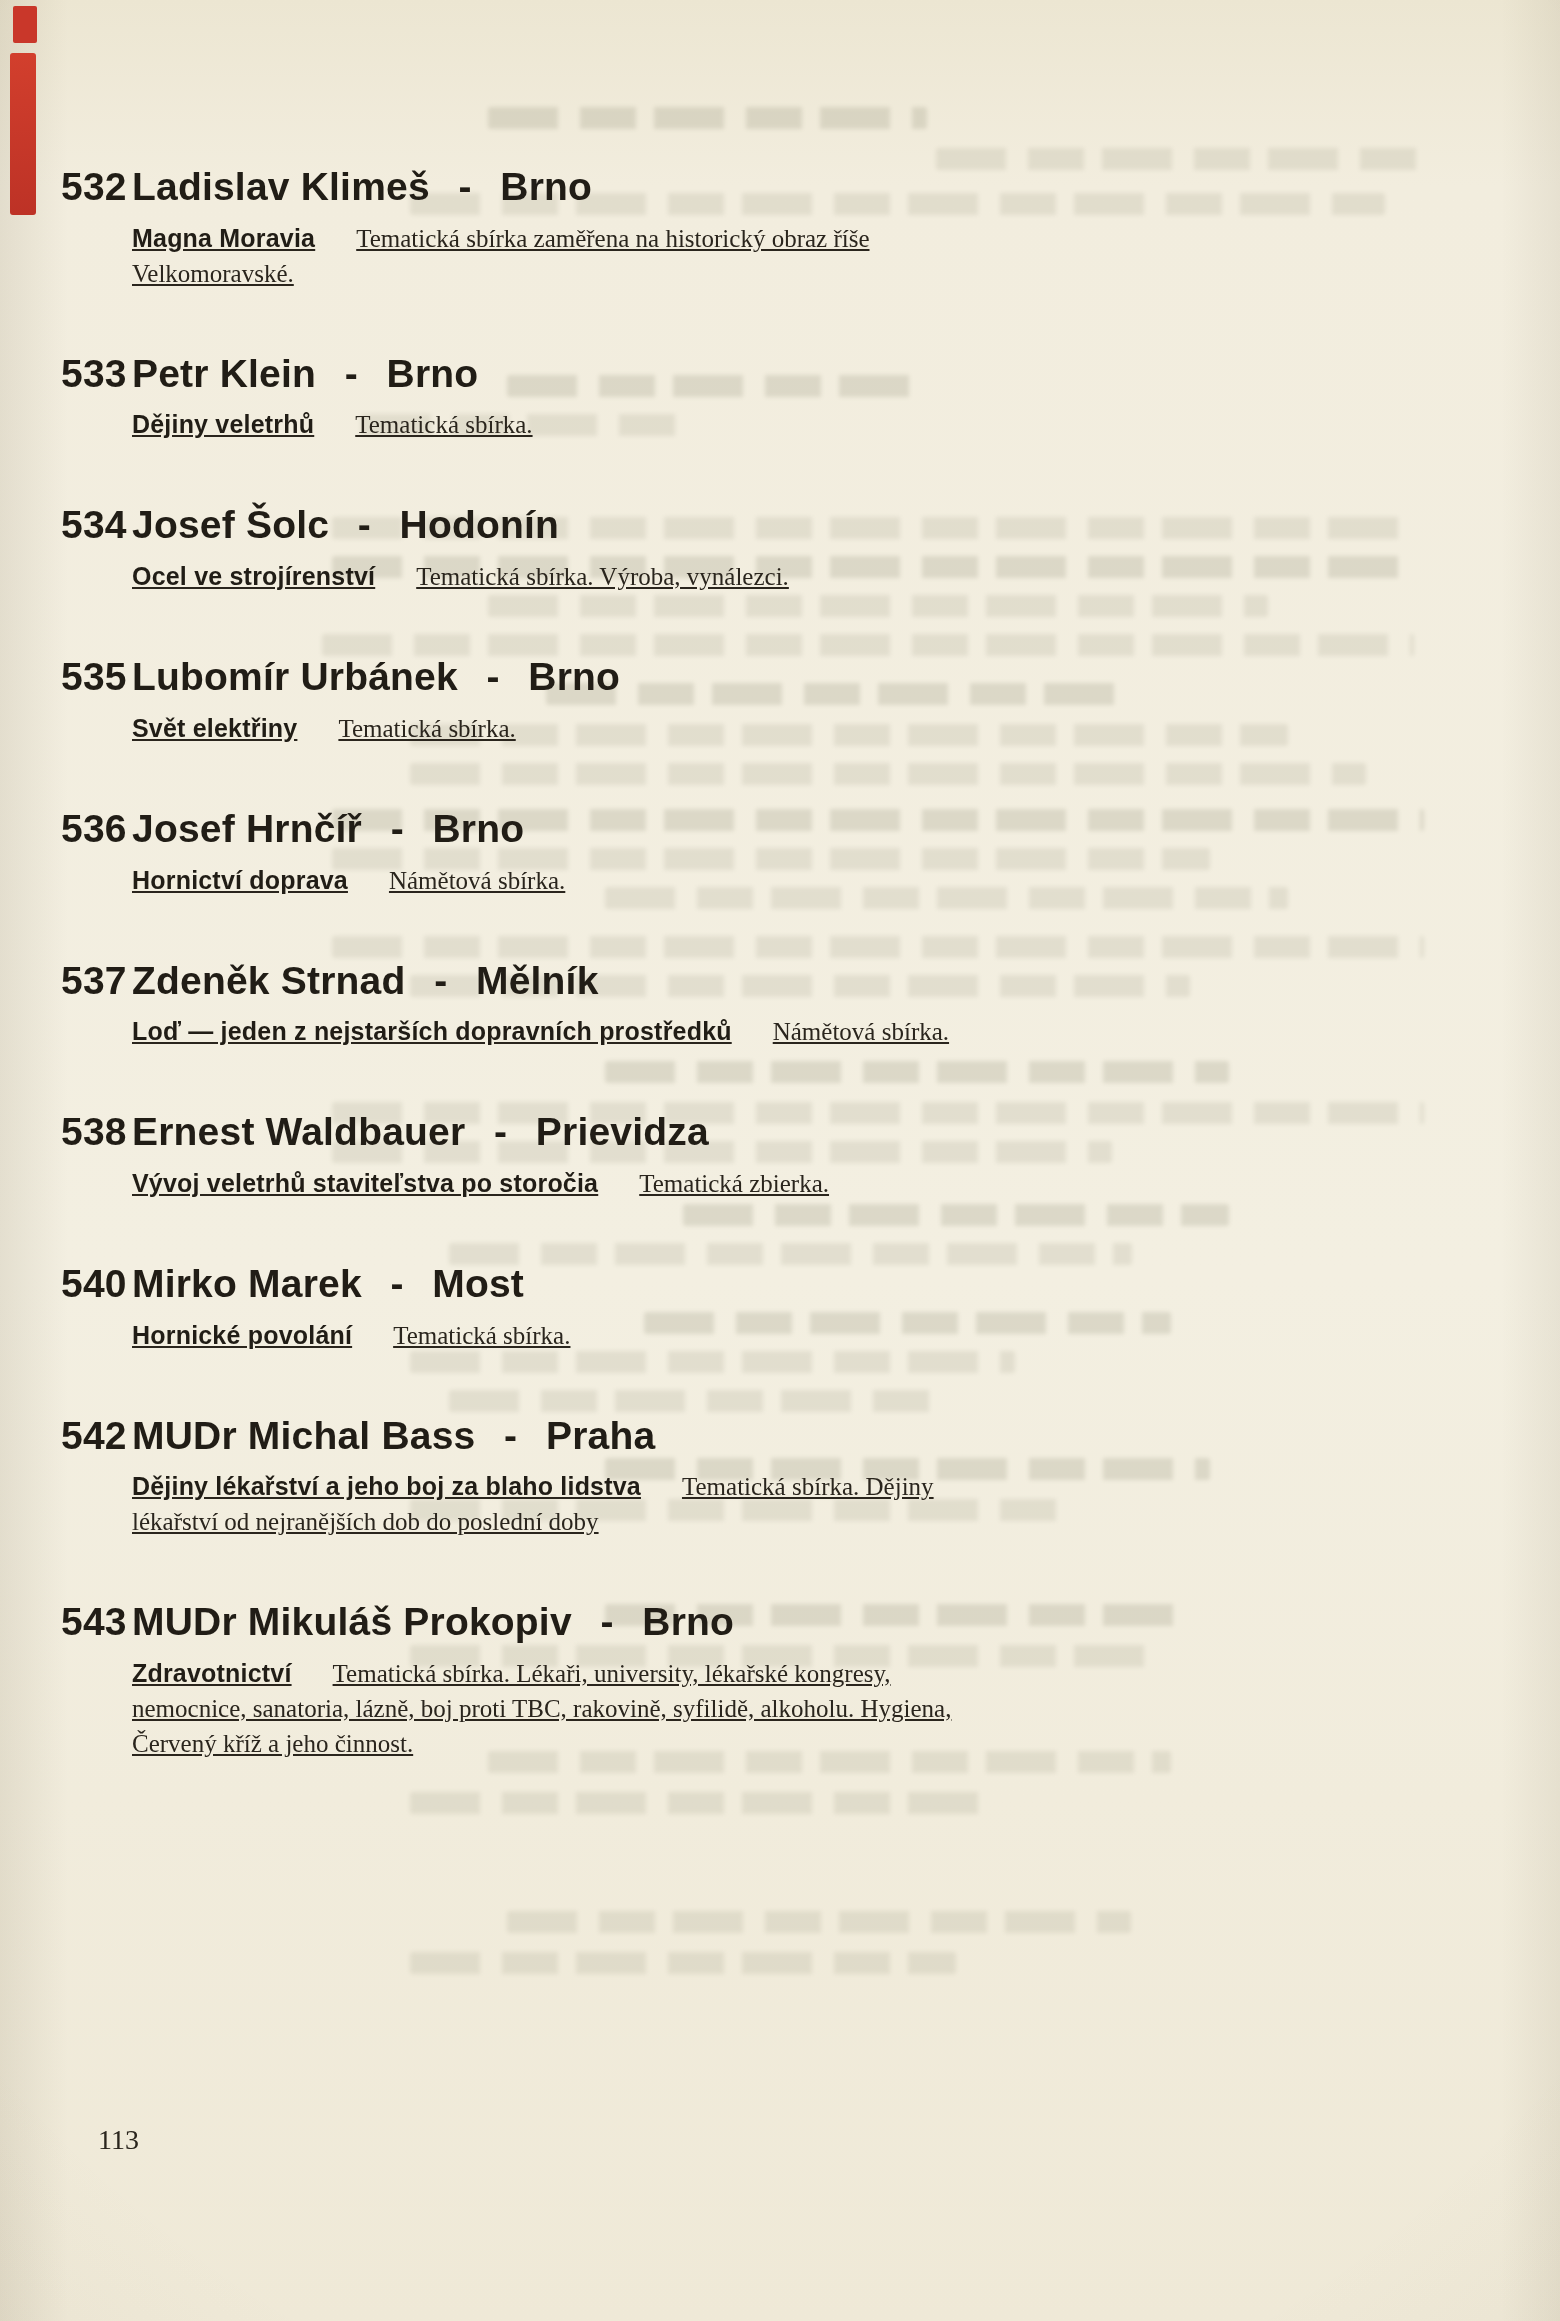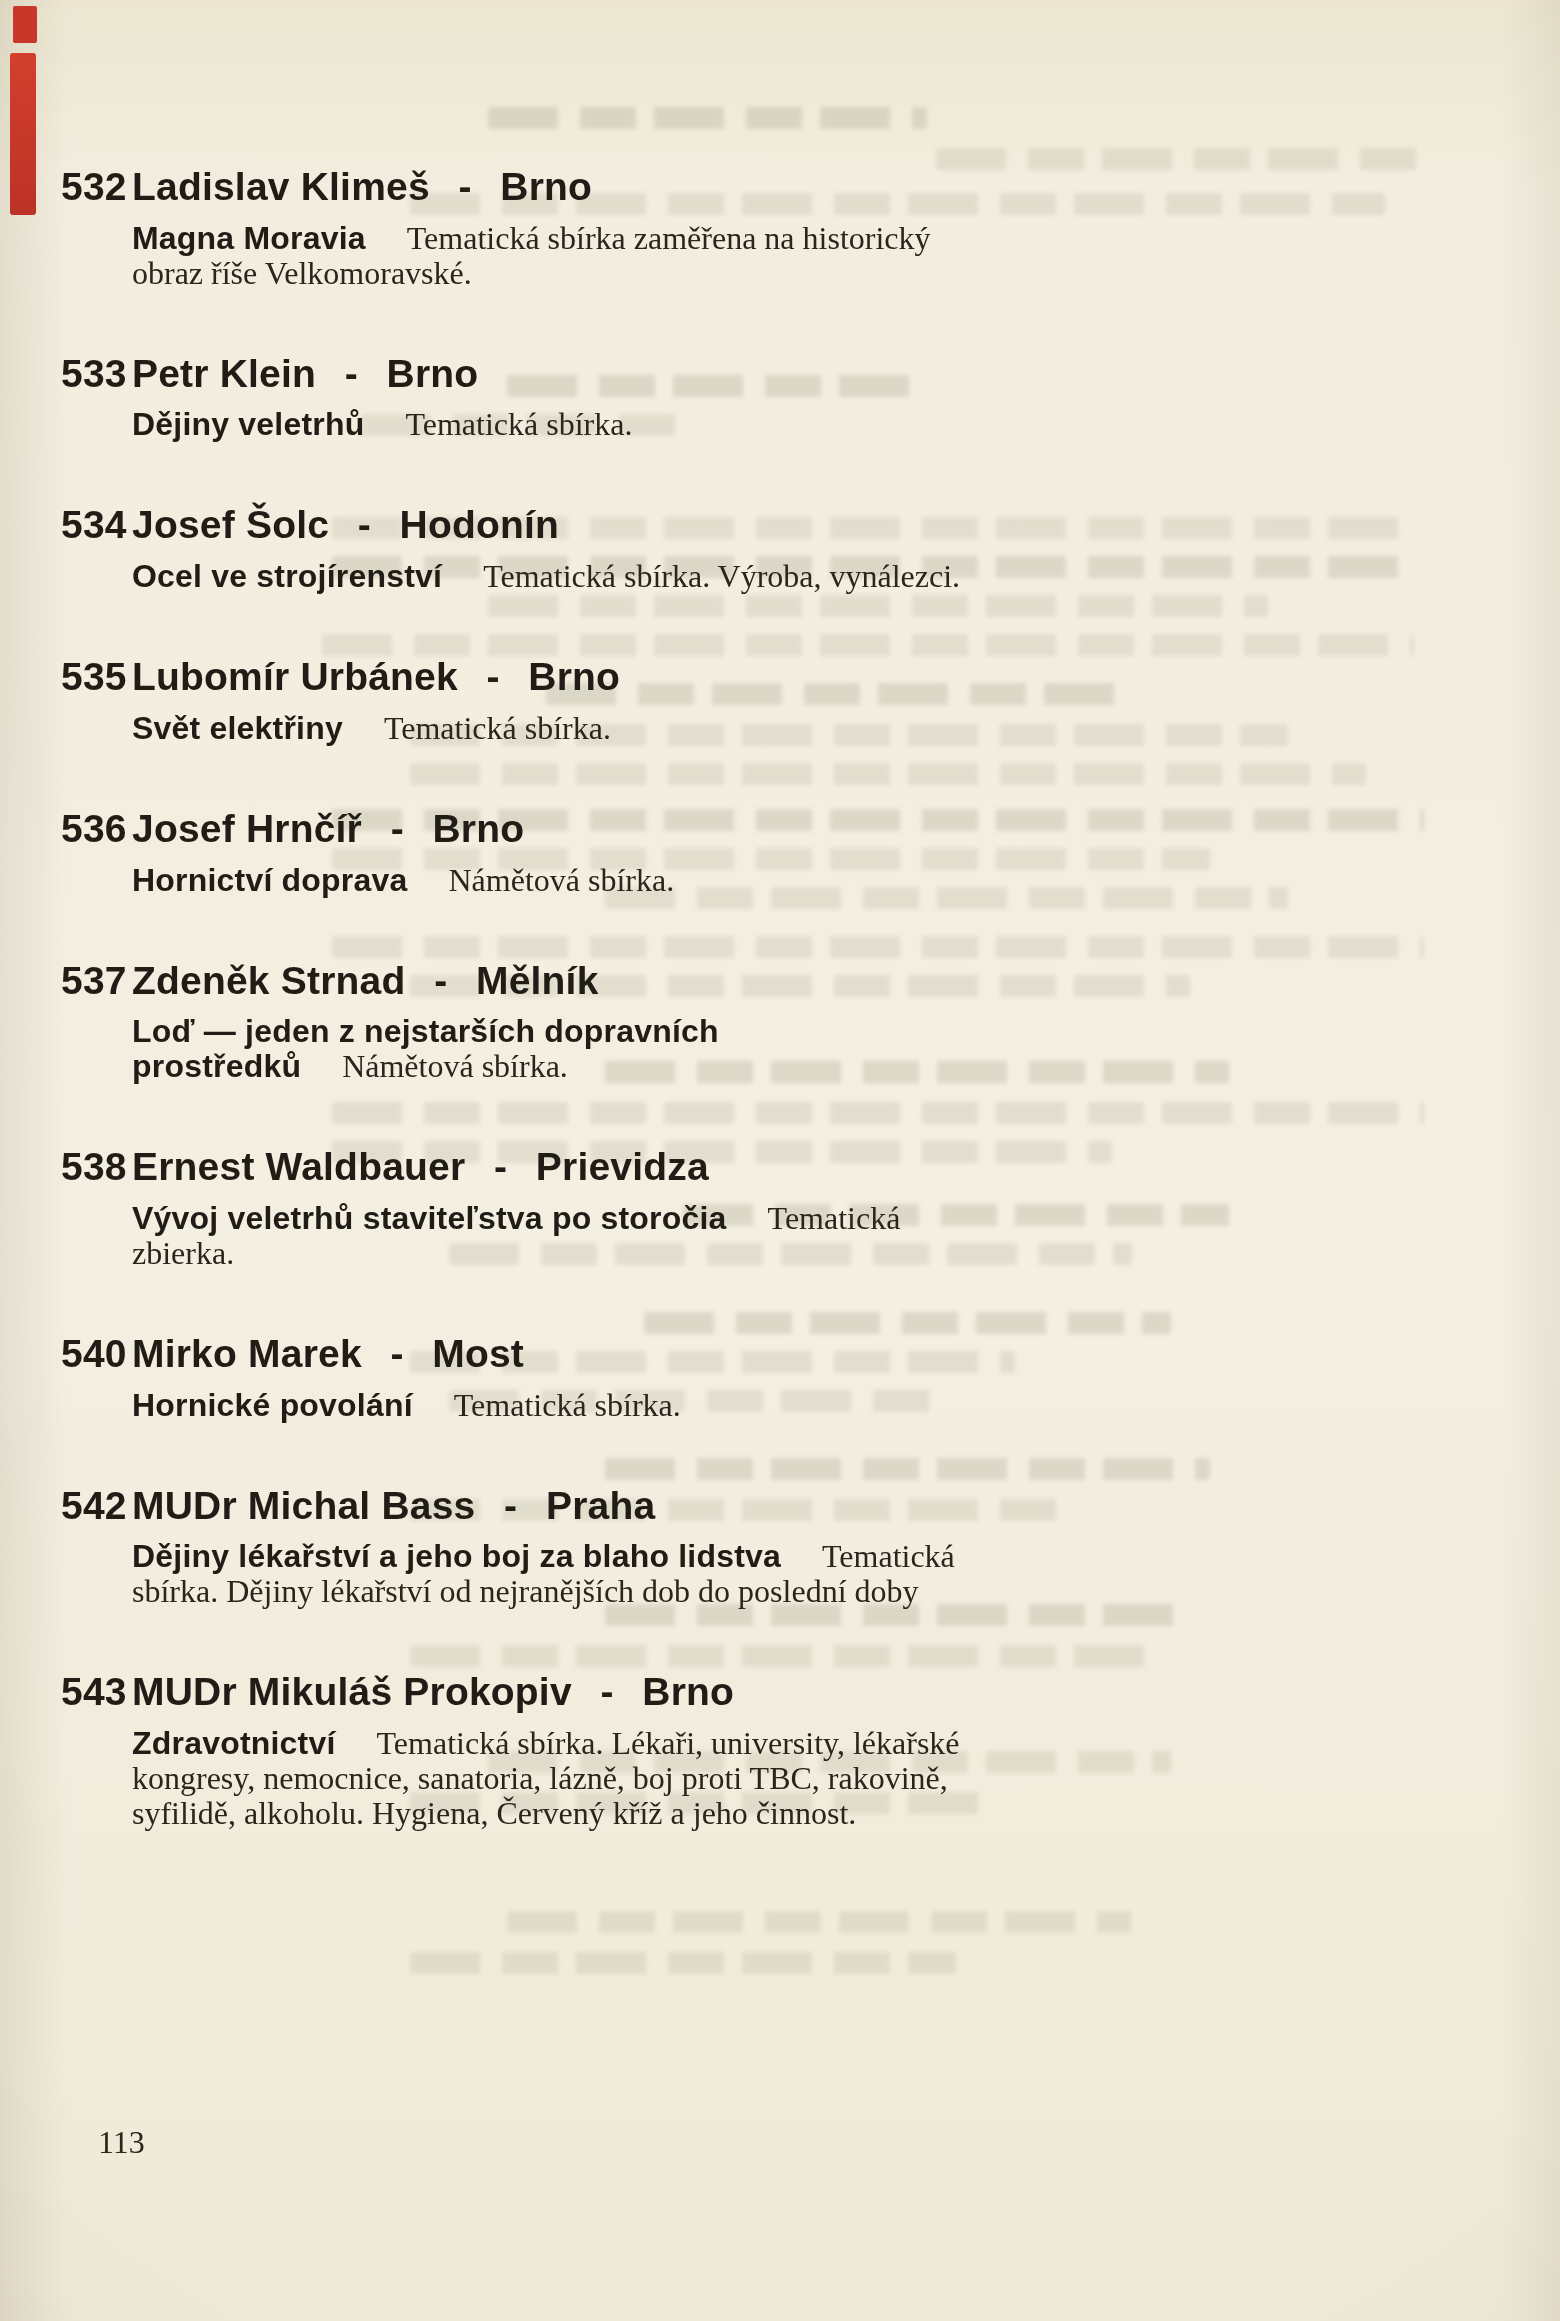--- a/index.html
+++ b/index.html
@@ -31,30 +31,30 @@
   .entry{margin-bottom:60px;}
   .entry-head{
     display:flex;align-items:baseline;
     font-family:"Liberation Sans", sans-serif;font-weight:700;
     font-size:39px;line-height:1.18;color:#211d16;letter-spacing:0.2px;
   }
   .num{flex:0 0 auto;width:71px;}
   .dash{margin:0 17.6px;}
   .entry-body{
     margin:10.7px 0 0 71px;width:848px;
-    font-size:32px;line-height:35px;color:#2a251d;
+    font-size:25px;line-height:35px;color:#2a251d;text-decoration:underline;
   }
   .topic{
     font-family:"Liberation Sans", sans-serif;font-weight:700;
     padding-right:41px;color:#211d16;letter-spacing:0.2px;
   }
   .desc{font-family:"Liberation Serif", serif;}
   .page-number{
     position:absolute;left:98px;top:2124px;
-    font-size:32px;font-family:"Liberation Serif", serif;color:#2a251d;
+    font-size:28px;font-family:"Liberation Serif", serif;color:#2a251d;
   }
 </style>
 </head>
 <body>
 
 <div class="vignette"></div>
 
 <div class="red-mark m1"></div>
 <div class="red-mark m2"></div>
 

